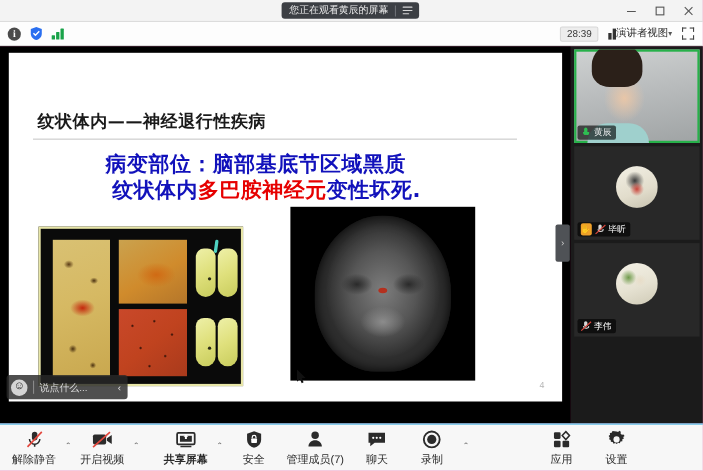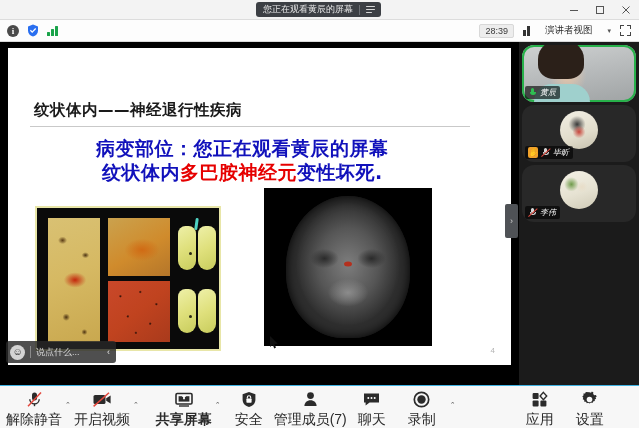--- a/index.html
+++ b/index.html
@@ -52,21 +52,21 @@
   .bars i:nth-child(1){ height:4px; }
   .bars i:nth-child(2){ height:7px; }
   .bars i:nth-child(3){ height:10px; }
   .tr-group{
     margin-left:auto; display:flex; align-items:center; gap:9px; padding-right:8px;padding-left:35px;
   }
   .timer{
     background:#ededed; border:1px solid #d8d8d8; border-radius:2px;
     padding:1px 5px; font-size:9px; color:#3a3a3a;
   }
-  .viewsel{ display:flex; align-items:center; gap:15px; font-size:9.5px; color:#2b2b2b;text-align:center; }
+  .viewsel{ display:flex; align-items:center; gap:0; font-size:9.5px; color:#2b2b2b;text-align:center; }
   .viewsel .vicon{ display:flex; align-items:flex-end; gap:1px; height:10px; }
   .viewsel .vicon i{ display:block; background:#333; }
   .viewsel .vicon i:nth-child(1){ width:3px; height:6px; }
   .viewsel .vicon i:nth-child(2){ width:3px; height:10px; }
   .caret{ font-size:7px; color:#555; }
   .fullscreen{ width:11px; height:11px; position:relative; }
   .fullscreen span{ position:absolute; width:4px; height:4px; border:1.3px solid #444; }
   .fullscreen span:nth-child(1){ left:0; top:0; border-right:0; border-bottom:0; }
   .fullscreen span:nth-child(2){ right:0; top:0; border-left:0; border-bottom:0; }
   .fullscreen span:nth-child(3){ left:0; bottom:0; border-right:0; border-top:0; }
@@ -193,22 +193,22 @@
     background:#4f5256; border-radius:2px; color:#cfcfcf;
     display:flex; align-items:center; justify-content:center; font-size:9px;
   }
 
   
   .panel{
     position:absolute; left:519px; top:42px; width:120px; height:343px;
     background:#1b1b1b; padding:3px 3px 0 3px; overflow:hidden;
   }
   .tile{
-    position:relative; width:114px; height:57px; margin-bottom:3px;
-    background:#2b2b2b; border-radius:12px; overflow:hidden;font-style:italic;
+    position:relative; width:114px; height:85px; margin-bottom:3px;
+    background:#2b2b2b; border-radius:0; overflow:hidden;
   }
   .tile.active{ outline:2px solid #27b14a; outline-offset:-2px; }
   .namebar{
     position:absolute; left:3px; bottom:3px; height:13px;
     background:rgba(0,0,0,.62); border-radius:2px;
     display:flex; align-items:center; gap:3px; padding:0 4px 0 3px;
     color:#fff; font-size:8px; white-space:nowrap; max-width:106px;
   }
   .mic{ width:9px; height:9px; position:relative; flex:none; }
   .mic .body{
@@ -297,21 +297,21 @@
     position:absolute; left:0; top:385px; width:639px; height:43px;
     background:#f7f7f7; border-top:1px solid #3fb2e2;
     display:flex; align-items:center;
   }
   .bb-left{ display:flex; align-items:flex-start; height:43px; padding-left:6px; }
   .bb-right{ display:flex; align-items:flex-start; height:43px; margin-left:auto; padding-right:6px; }
   .bbitem{
     display:flex; flex-direction:column; align-items:center; justify-content:center;
     min-width:50px; padding-top:5px; gap:2px; color:#2b2b2b;
   }
-  .bbitem .lbl{ font-size:14px; white-space:nowrap; }
+  .bbitem .lbl{ font-size:10px; white-space:nowrap; }
   .bbitem .gx{ height:18px; display:flex; align-items:center; justify-content:center; }
   .bbcaret{
     align-self:flex-start; margin-top:15px; font-size:7px; color:#555; padding:0 3px;
   }
   svg.icn{ display:block; }
 </style>
 </head>
 <body>
 
 <div class="app">
@@ -380,21 +380,21 @@
           <span></span>
         </div>
     </div>
   </div>
 
   <div class="stage">
     <div class="slide">
       <div class="slide-title">纹状体内——神经退行性疾病</div>
       <div class="title-rule"></div>
 
-      <div class="blue-line l1">病变部位：您正在观看黄辰的屏幕</div>
+      <div class="blue-line l1">病变部位：脑部基底节区域黑质</div>
       <div class="blue-line l2">
         <span>纹状体内</span><span class="redspan">多巴胺神经元</span><span>变性坏死.</span>
       </div>
 
       <div class="micro">
         <div class="micro-grid">
           <div class="m-left"></div>
           <div class="m-tr"></div>
           <div class="m-br"></div>
           <div class="brain b1">

